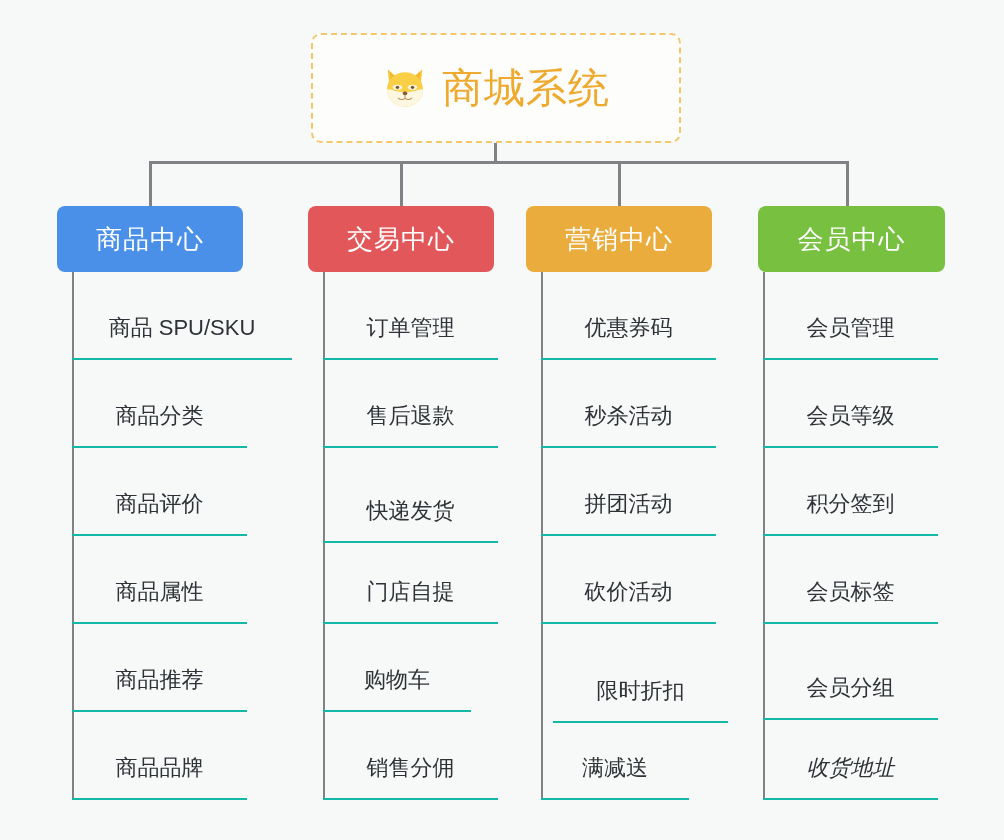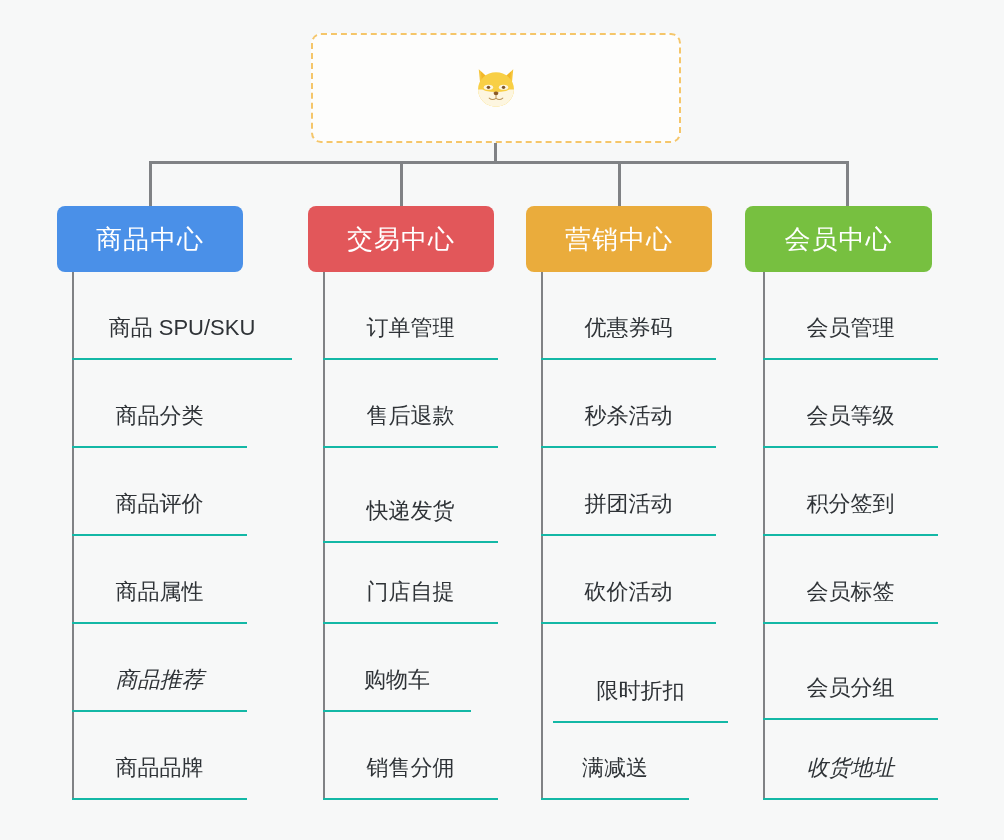--- a/index.html
+++ b/index.html
@@ -120,20 +120,21 @@
       <path d="M10 27 q22 -8 44 0 q-2 8 -8 9 q-14 3 -28 0 q-6 -1 -8 -9 Z" fill="#f8cf45"></path>
       <ellipse cx="21.5" cy="31" rx="6.5" ry="3.6" fill="#fdf6e0"></ellipse>
       <ellipse cx="42.5" cy="31" rx="6.5" ry="3.6" fill="#fdf6e0"></ellipse>
       <ellipse cx="21.5" cy="31" rx="2.4" ry="2.3" fill="#7d5428"></ellipse>
       <ellipse cx="42.5" cy="31" rx="2.4" ry="2.3" fill="#7d5428"></ellipse>
       <path d="M28.5 38.5 q3.5 -3 7 0 q-0.6 3.4 -3.5 3.8 q-2.9 -0.4 -3.5 -3.8 Z" fill="#8a5a28"></path>
       <path d="M32 42.5 v4" stroke="#b99256" stroke-width="1.4" fill="none"></path>
       <path d="M32 46.5 q-5 3.5 -9.5 -0.5" stroke="#b99256" stroke-width="1.4" fill="none" stroke-linecap="round"></path>
       <path d="M32 46.5 q5 3.5 9.5 -0.5" stroke="#b99256" stroke-width="1.4" fill="none" stroke-linecap="round"></path>
     </svg>
+    <span id="root-label">商城系统</span>
   </div>
 
   <div class="conn" style="left:494px; top:143px;  width:3px;   height:20px;"></div>
   <div class="conn" style="left:149px; top:161px;  width:700px; height:3px;"></div>
   <div class="conn" style="left:149px; top:161px;  width:3px;   height:45px;"></div>
   <div class="conn" style="left:400px; top:161px;  width:3px;   height:45px;"></div>
   <div class="conn" style="left:618px; top:161px;  width:3px;   height:45px;"></div>
   <div class="conn" style="left:846px; top:161px;  width:3px;   height:45px;"></div>
 
   <div class="branch" style="left:57px; width:260px;">
@@ -147,21 +148,21 @@
         </li>
       <li class="leaf" style="left:0; top:88px;  width:175px; height:88px;">
           <span class="leaf-text">商品分类</span>
         </li>
       <li class="leaf" style="left:0; top:176px; width:175px; height:88px;">
           <span class="leaf-text">商品评价</span>
         </li>
       <li class="leaf" style="left:0; top:264px; width:175px; height:88px;">
           <span class="leaf-text">商品属性</span>
         </li>
-      <li class="leaf" style="left:0; top:352px; width:175px; height:88px;font-style:italic;">
+      <li class="leaf" style="left:0; top:352px; width:175px; height:88px;">
           <span class="leaf-text">商品推荐</span>
         </li>
       <li class="leaf" style="left:0; top:440px; width:175px; height:88px;">
           <span class="leaf-text">商品品牌</span>
         </li>
     </ul>
   </div>
 
   <div class="branch" style="left:308px; width:250px;">
     <div class="branch-header" style="width:186px; background:#e2575a;">
@@ -211,21 +212,21 @@
       <li class="leaf" style="left:0; top:352px; width:175px; height:99px;margin-left:12px;">
           <span class="leaf-text">限时折扣</span>
         </li>
       <li class="leaf" style="left:0; top:440px; width:148px; height:88px;">
           <span class="leaf-text">满减送</span>
         </li>
     </ul>
   </div>
 
   <div class="branch" style="left:745px; width:250px;">
-    <div class="branch-header" style="width:187px; background:#77c040;">
+    <div class="branch-header" style="width:187px; background:#77c040;margin-left:13px;">
       <span>会员中心</span>
     </div>
     <div class="branch-spine" style="left:18px; top:66px; height:528px;"></div>
     <ul class="leaf-list" style="left:18px; top:66px; width:245px;">
       <li class="leaf" style="left:0; top:0px;   width:175px; height:88px;">
           <span class="leaf-text">会员管理</span>
         </li>
       <li class="leaf" style="left:0; top:88px;  width:175px; height:88px;">
           <span class="leaf-text">会员等级</span>
         </li>

